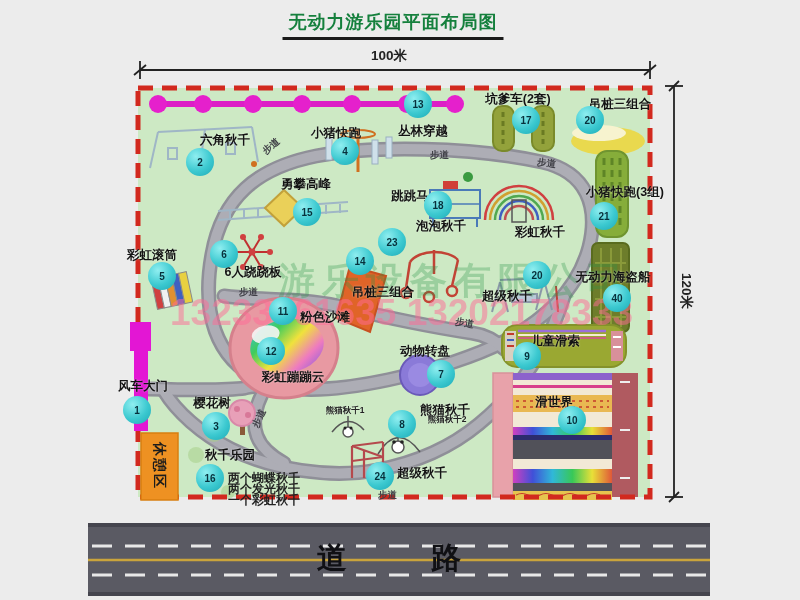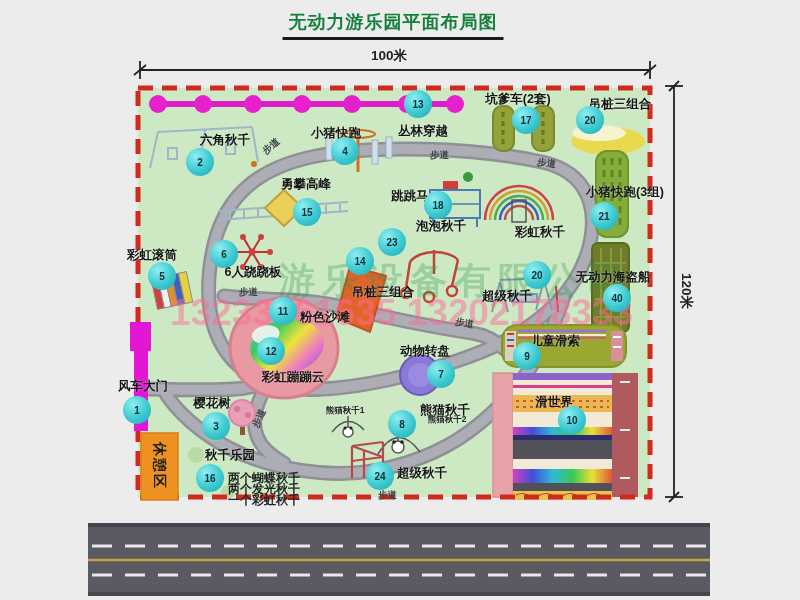--- a/index.html
+++ b/index.html
@@ -383,20 +383,21 @@
 <div class="bu" style="left:262px;top:140px;transform:rotate(-40deg)">步道</div>
 <div class="bu" style="left:430px;top:149px">步道</div>
 <div class="bu" style="left:537px;top:157px;transform:rotate(8deg)">步道</div>
 <div class="bu" style="left:239px;top:286px">步道</div>
 <div class="bu" style="left:455px;top:317px;transform:rotate(10deg)">步道</div>
 <div class="bu" style="left:250px;top:412px;transform:rotate(-65deg)">步道</div>
 <div class="bu" style="left:378px;top:489px">步道</div>
 
 <div class="rest">休憩区</div>
 
+<div class="road-label">道 路</div>
 
 <div class="bub" style="left:137px;top:410px">1</div>
 <div class="bub" style="left:200px;top:162px">2</div>
 <div class="bub" style="left:216px;top:426px">3</div>
 <div class="bub" style="left:345px;top:151px">4</div>
 <div class="bub" style="left:162px;top:276px">5</div>
 <div class="bub" style="left:224px;top:254px">6</div>
 <div class="bub" style="left:441px;top:374px">7</div>
 <div class="bub" style="left:402px;top:424px">8</div>
 <div class="bub" style="left:527px;top:356px">9</div>

